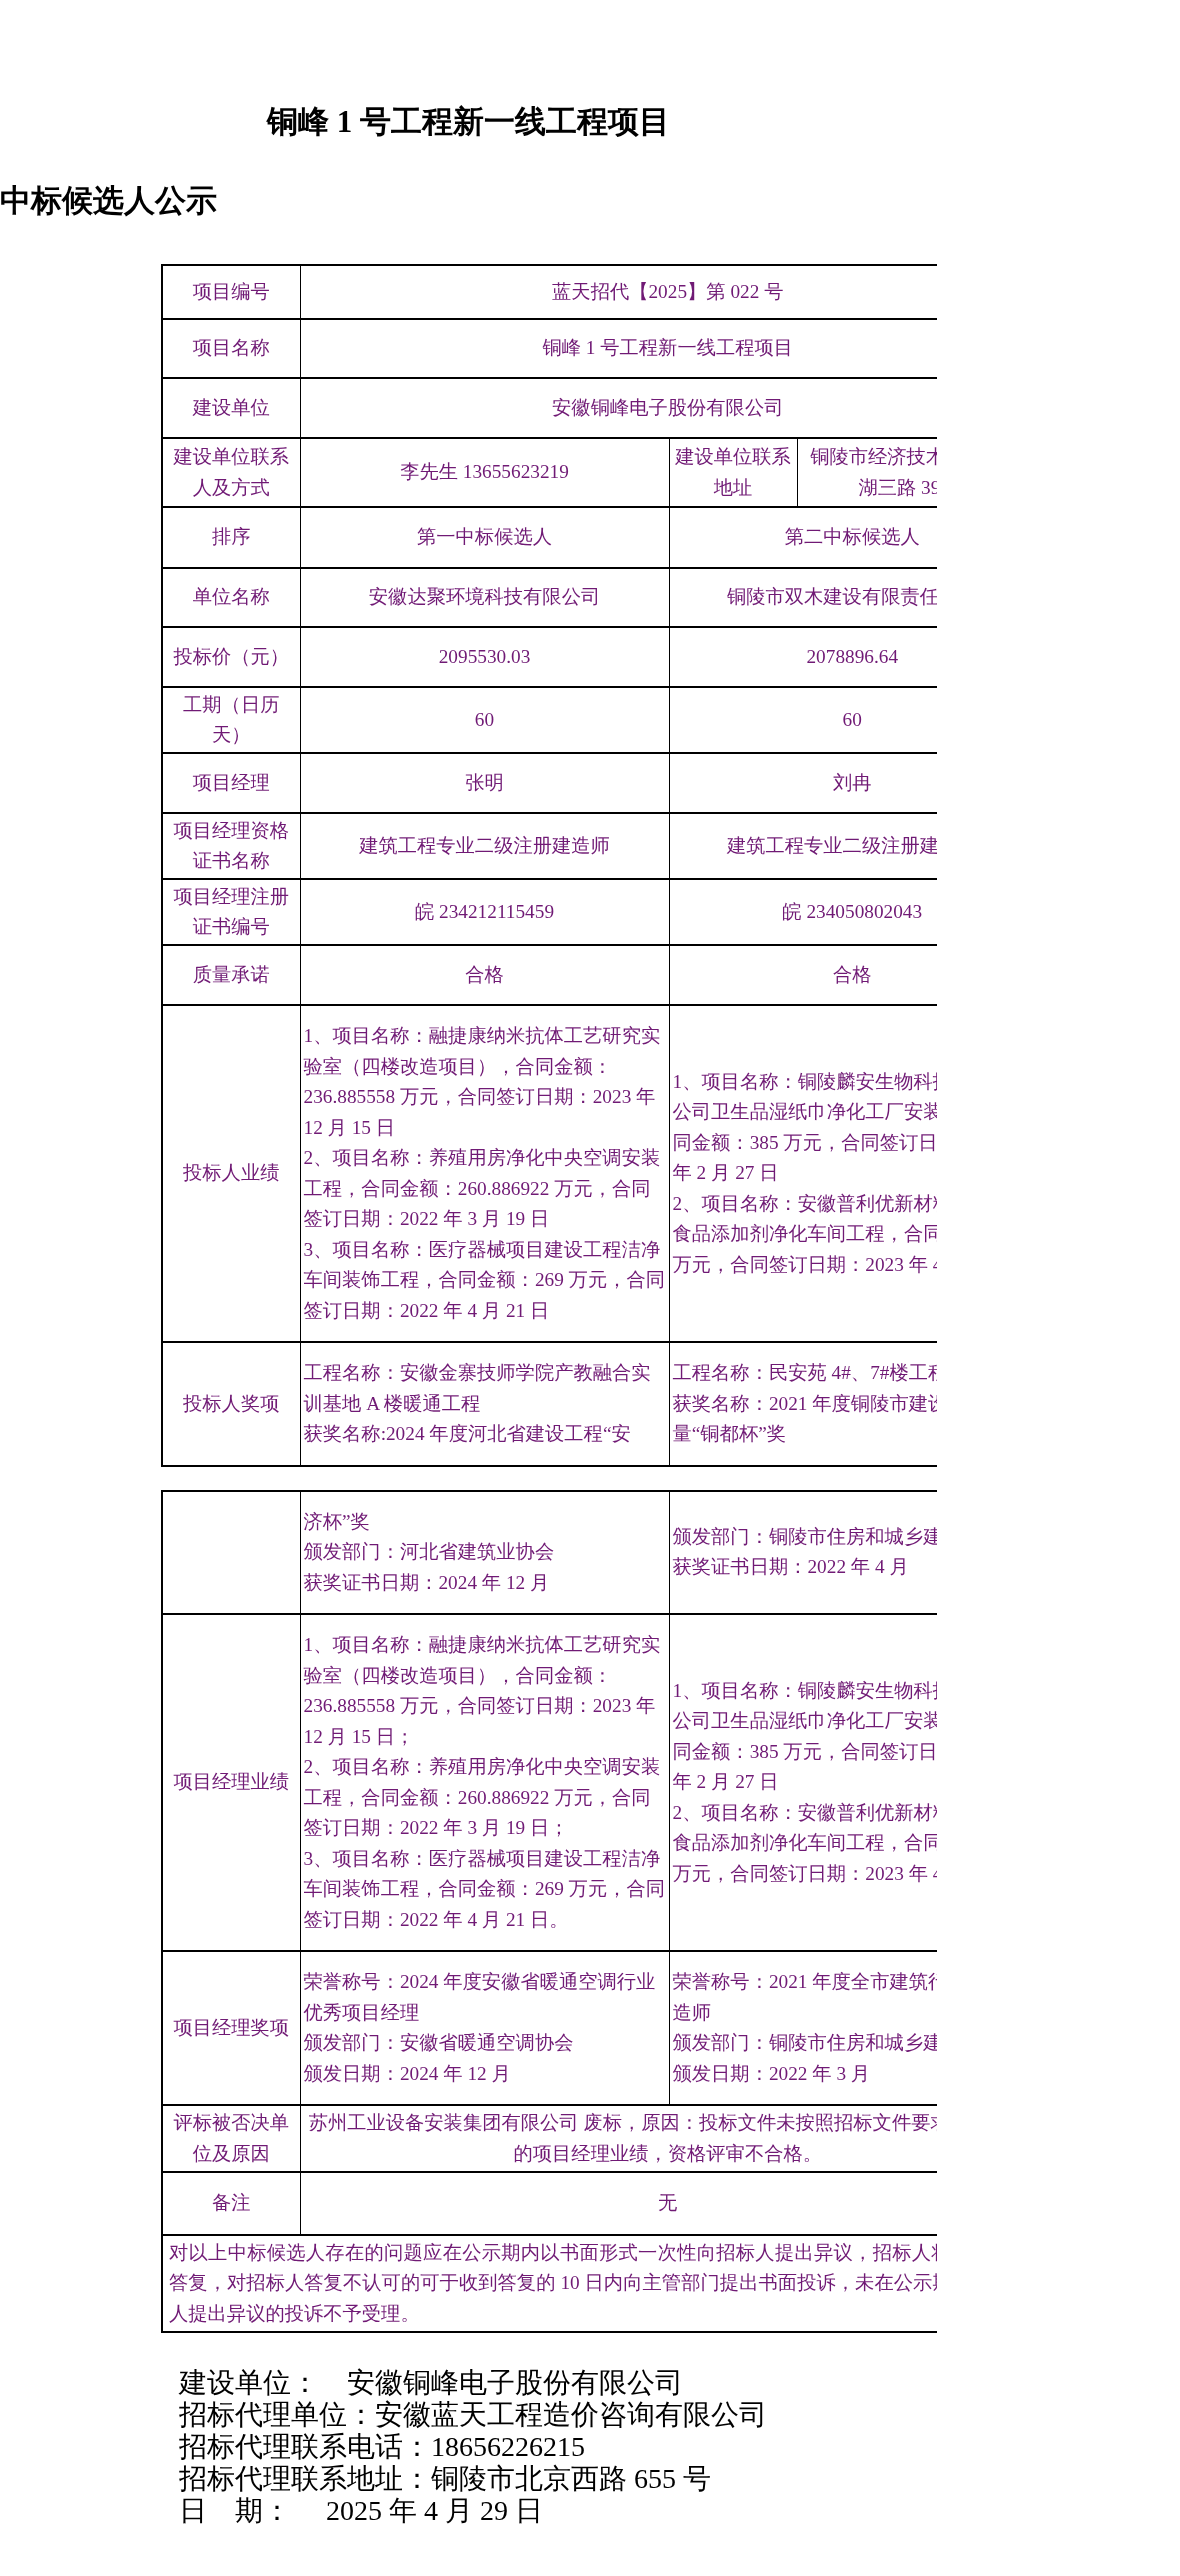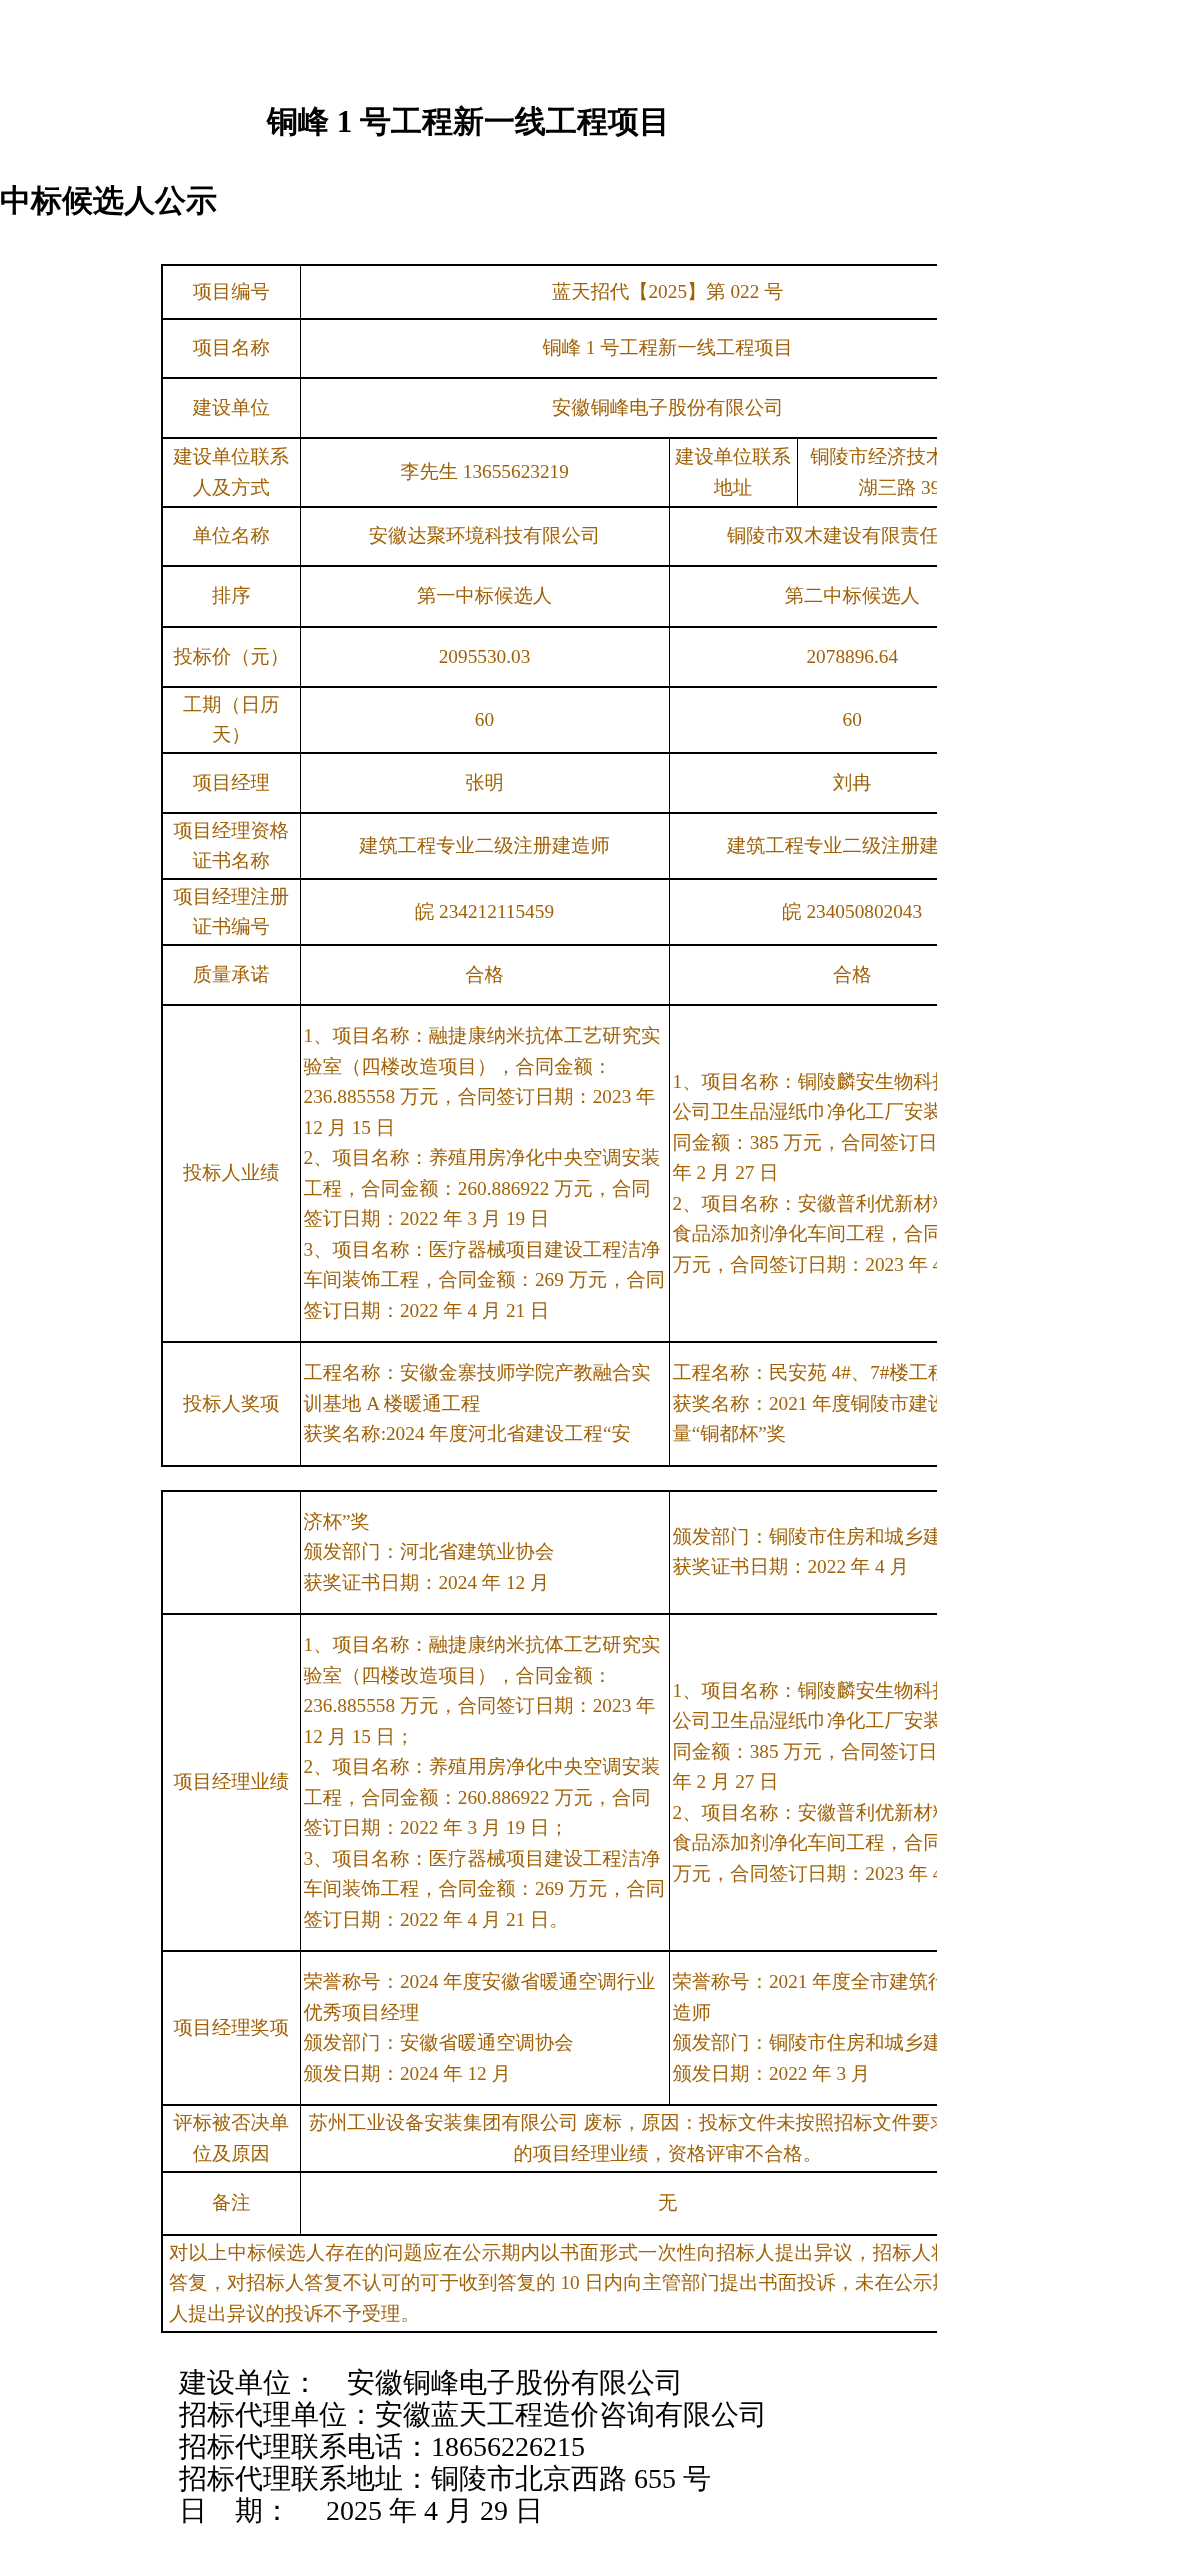--- a/index.html
+++ b/index.html
@@ -5,21 +5,21 @@
   html,body{margin:0;padding:0;background:#ffffff;}
   .page{width:937px;height:2576px;background:#ffffff;color:#000000;
         font-family:"Liberation Serif","DejaVu Serif",serif;overflow:hidden;position:relative;}
   .title{margin:0;padding-top:101px;text-align:center;font-size:31px;font-weight:bold;}
   .subtitle{margin:0;padding-top:37px;text-align:left;font-size:31px;font-weight:bold;}
   table.doc{border-collapse:collapse;table-layout:fixed;width:874px;margin-left:161px;
             border:2.2px solid #000;font-size:19.3px;}
   table.t1{margin-top:42px;}
   table.t2{margin-top:23px;}
   table.doc td{border:1.5px solid #000;border-top-width:2.2px;border-bottom-width:2.2px;
-               vertical-align:middle;line-height:30.5px;overflow:hidden;color:#a16207;}
+               vertical-align:middle;line-height:30.5px;overflow:hidden;color:#701a75;}
   td.lbl{text-align:center;padding:1.5px 2.2px;}
   td.val{text-align:center;padding:1.5px 4.5px;}
   td.txt{text-align:left;padding:15px 3px;white-space:pre-line;}
   td.notice{text-align:justify;padding:1.5px 6px;line-height:31px;}
   .footer{margin:34px 0 0 179px;font-size:28px;}
   .footer div{line-height:32px;white-space:pre-wrap;}
 </style>
 </head>
 <body>
 
@@ -46,29 +46,29 @@
     <tr style="height:60px">
       <td class="lbl">建设单位</td>
       <td class="val" colspan="3">安徽铜峰电子股份有限公司</td>
     </tr>
     <tr style="height:69px">
       <td class="lbl">建设单位联系人及方式</td>
       <td class="val">李先生 13655623219</td>
       <td class="lbl">建设单位联系地址</td>
       <td class="val">铜陵市经济技术开发区翠湖三路 399 号</td>
     </tr>
+    <tr style="height:61px">
+      <td class="lbl">排序</td>
+      <td class="val">第一中标候选人</td>
+      <td class="val" colspan="2">第二中标候选人</td>
+    </tr>
     <tr style="height:59px">
       <td class="lbl">单位名称</td>
       <td class="val">安徽达聚环境科技有限公司</td>
       <td class="val" colspan="2">铜陵市双木建设有限责任公司</td>
-    </tr>
-    <tr style="height:61px">
-      <td class="lbl">排序</td>
-      <td class="val">第一中标候选人</td>
-      <td class="val" colspan="2">第二中标候选人</td>
     </tr>
     <tr style="height:60px">
       <td class="lbl">投标价（元）</td>
       <td class="val">2095530.03</td>
       <td class="val" colspan="2">2078896.64</td>
     </tr>
     <tr style="height:60px">
       <td class="lbl">工期（日历天）</td>
       <td class="val">60</td>
       <td class="val" colspan="2">60</td>

